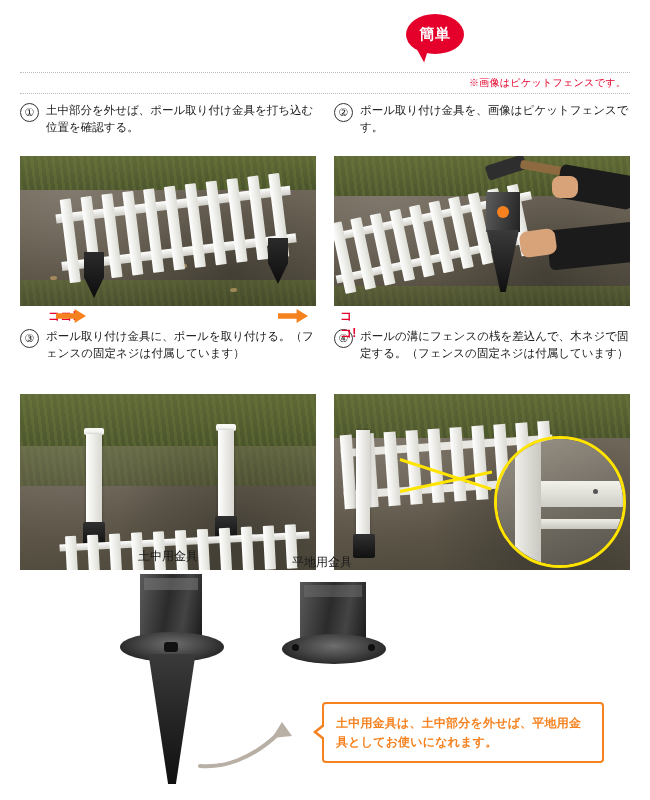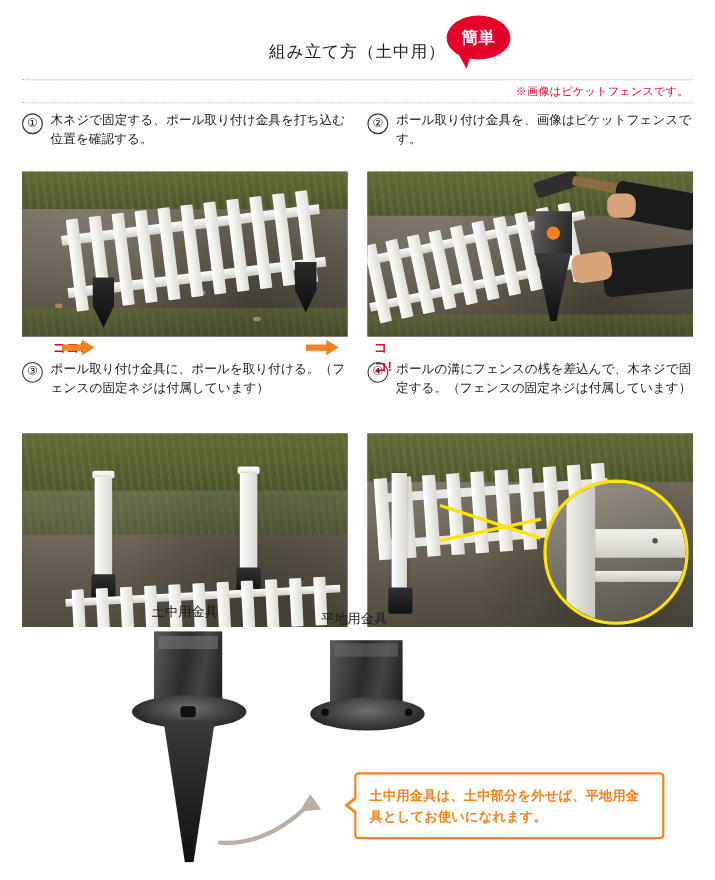--- a/index.html
+++ b/index.html
@@ -322,35 +322,34 @@
     border-bottom: 7px solid transparent;
     border-right: 9px solid #fff;
   }
 </style>
 </head>
 <body>
 
 <div class="page">
 
   <div class="header">
-    <div class="title">組み立て方（土中用）</div>
     <div class="badge">簡単</div>
   </div>
   <div class="note-bar">
     <div class="note-text">※画像はピケットフェンスです。</div>
   </div>
 
   <div class="steps">
 
     <div class="row">
 
       <div class="step">
         <div class="step-head">
           <div class="num">①</div>
-          <div class="step-text">木ネジで固定する、ポール取り付け金具を打ち込む位置を確認する。</div>
+          <div class="step-text">土中部分を外せば、ポール取り付け金具を打ち込む位置を確認する。</div>
         </div>
         <div class="photo">
           <div class="ground"></div>
           <div class="grass" style="top:0;height:34px;"></div>
           <div class="grass" style="bottom:0;height:26px;opacity:0.6;"></div>
           <div class="leaf" style="left:30px;top:120px;"></div>
           <div class="leaf" style="left:210px;top:132px;"></div>
           <div class="leaf" style="left:160px;top:108px;"></div>
 
           <div class="s1-fence">

